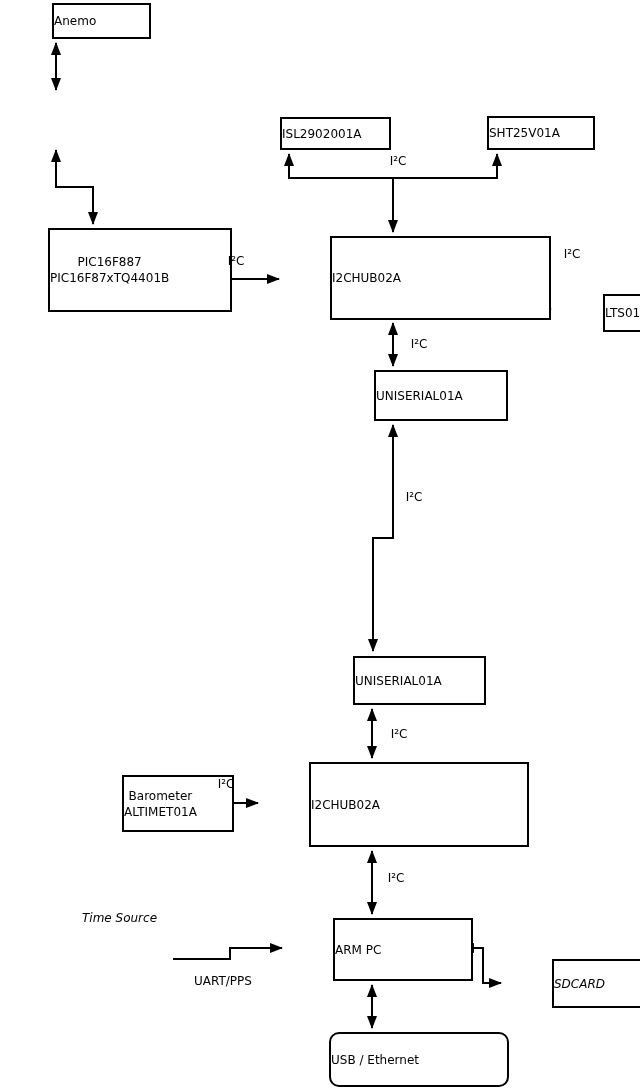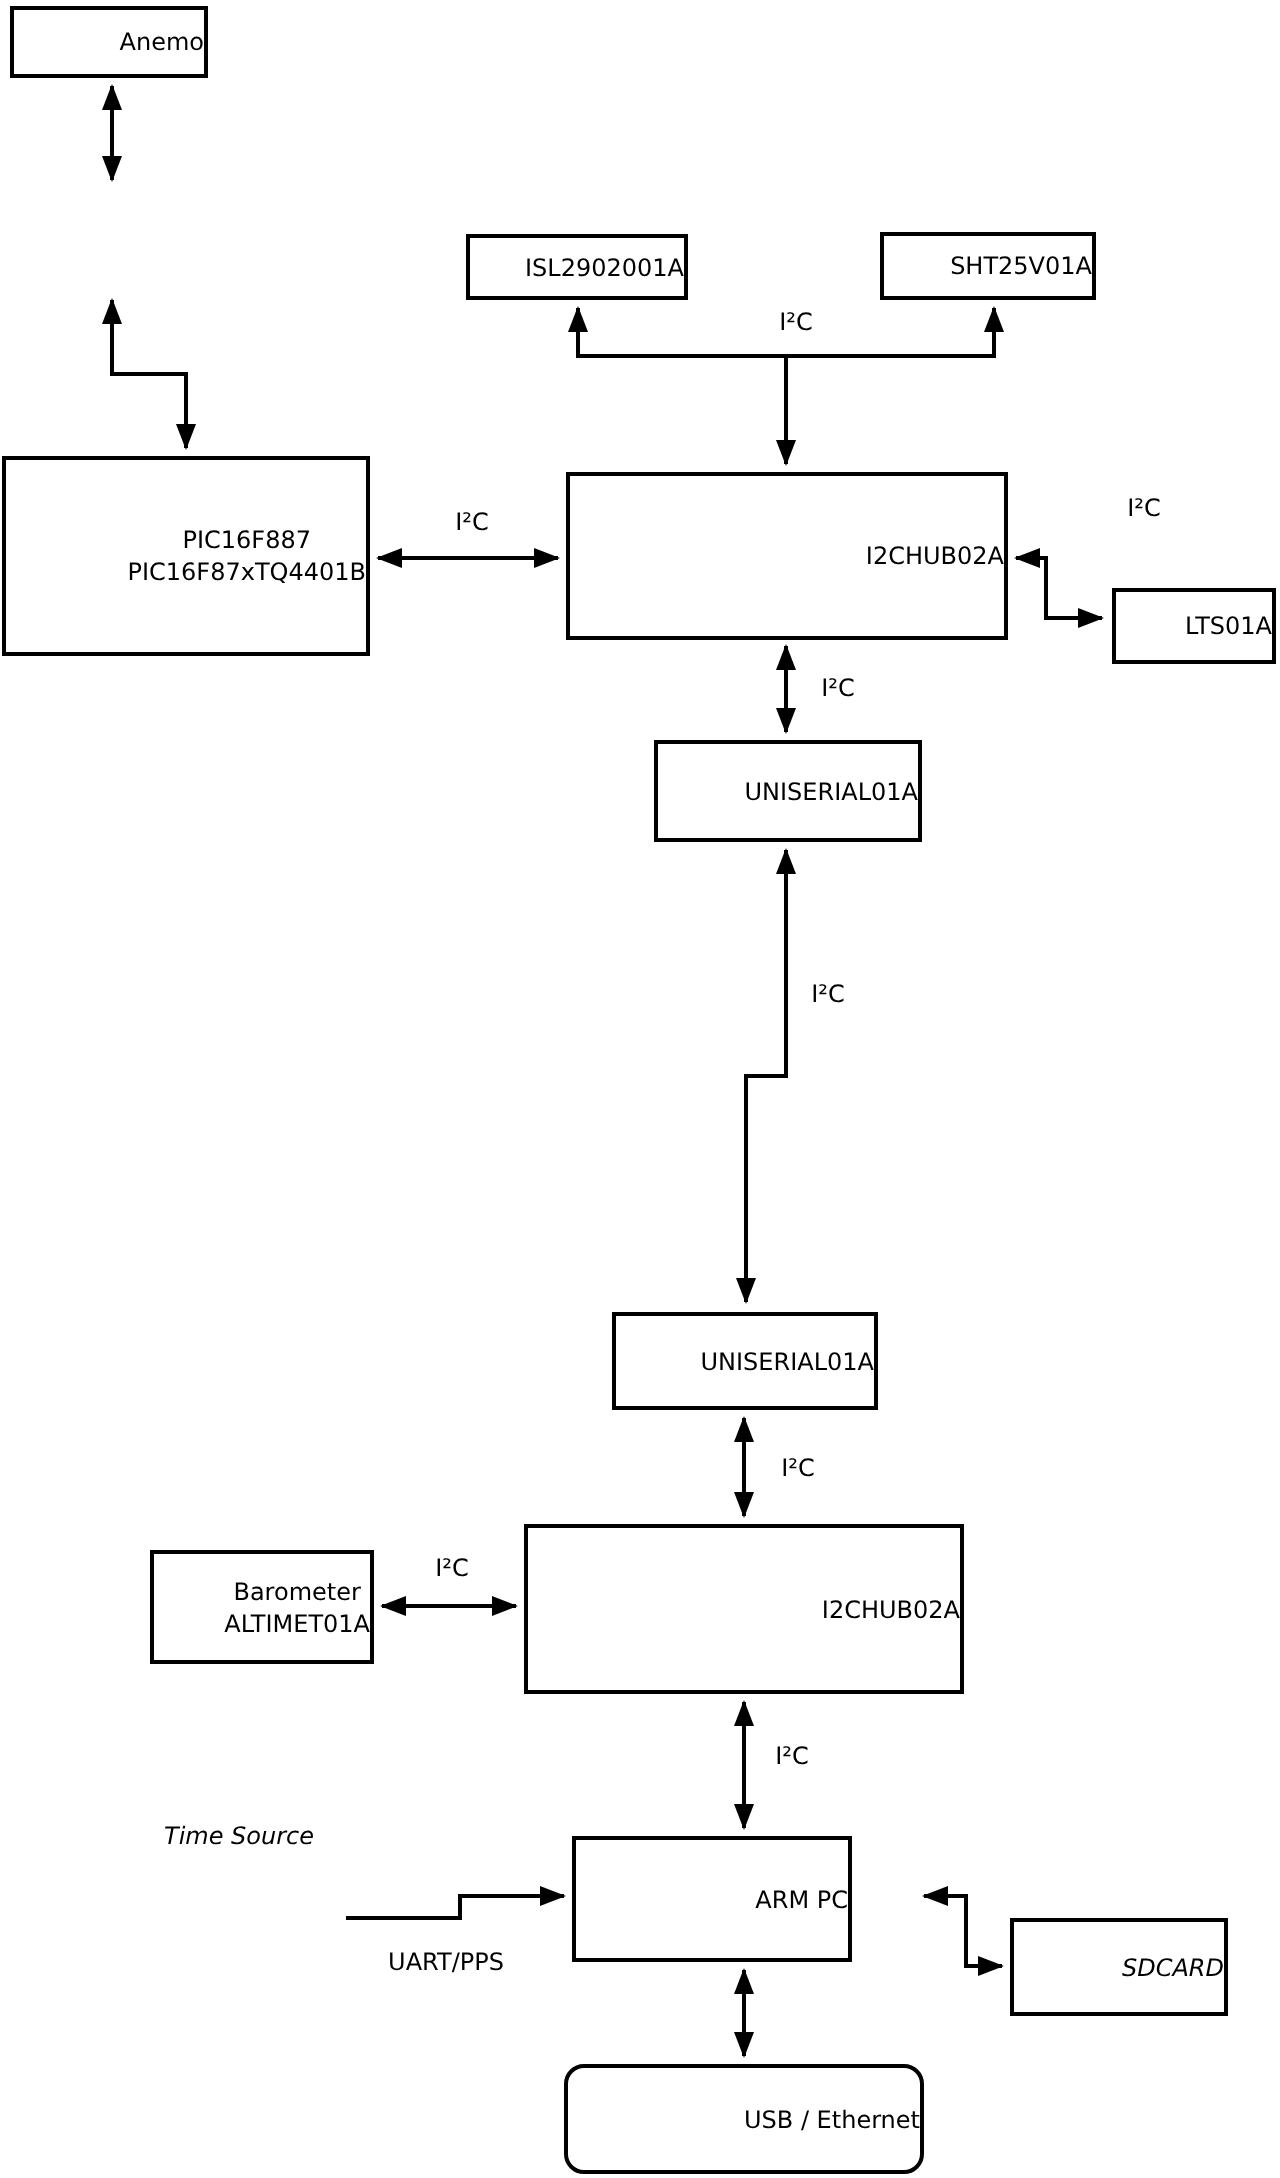--- a/index.html
+++ b/index.html
@@ -18,26 +18,27 @@
     width: 640px; height: 1089px;
     z-index: 1;
   }
   .node {
     position: absolute;
     box-sizing: border-box;
     background: #ffffff;
     border: 2px solid #000000;
     display: flex;
     align-items: center;
-    justify-content: flex-end;
+    justify-content: flex-start;
     text-align: center;
     font-size: 12px;
     line-height: 16px;
     white-space: pre-line;
     z-index: 2;
+    margin-left: 47px;
   }
   .buslabel {
     position: absolute;
     transform: translate(-50%, -50%);
     font-size: 12px;
     line-height: 14px;
     white-space: nowrap;
     z-index: 3;
   }
   .freelabel {
@@ -76,30 +77,30 @@
       <path d="M 462,948 L 483,948 L 483,983 L 501,983" marker-start="url(#arr)" marker-end="url(#arr)"></path>
       <path d="M 372,985 L 372,1028" marker-start="url(#arr)" marker-end="url(#arr)"></path>
     </g>
   </svg>
 
   <div class="node" style="left:5px; top:3px; width:99px; height:36px;">
     <span>Anemo</span>
   </div>
 
 
-  <div class="node" style="left:1px; top:228px; width:184px; height:100px;">
+  <div class="node" style="left:1px; top:228px; width:184px; height:84px;">
     <span>PIC16F887
 PIC16F87xTQ4401B</span>
   </div>
 
   <div class="node" style="left:233px; top:117px; width:111px; height:33px;">
     <span>ISL2902001A</span>
   </div>
 
-  <div class="node" style="left:440px; top:116px; width:108px; height:34px;padding-left:33px;">
+  <div class="node" style="left:440px; top:116px; width:108px; height:34px;">
     <span>SHT25V01A</span>
   </div>
 
   <div class="node" style="left:283px; top:236px; width:221px; height:84px;">
     <span>I2CHUB02A</span>
   </div>
 
   <div class="node" style="left:556px; top:294px; width:82px; height:38px;">
     <span>LTS01A</span>
   </div>

